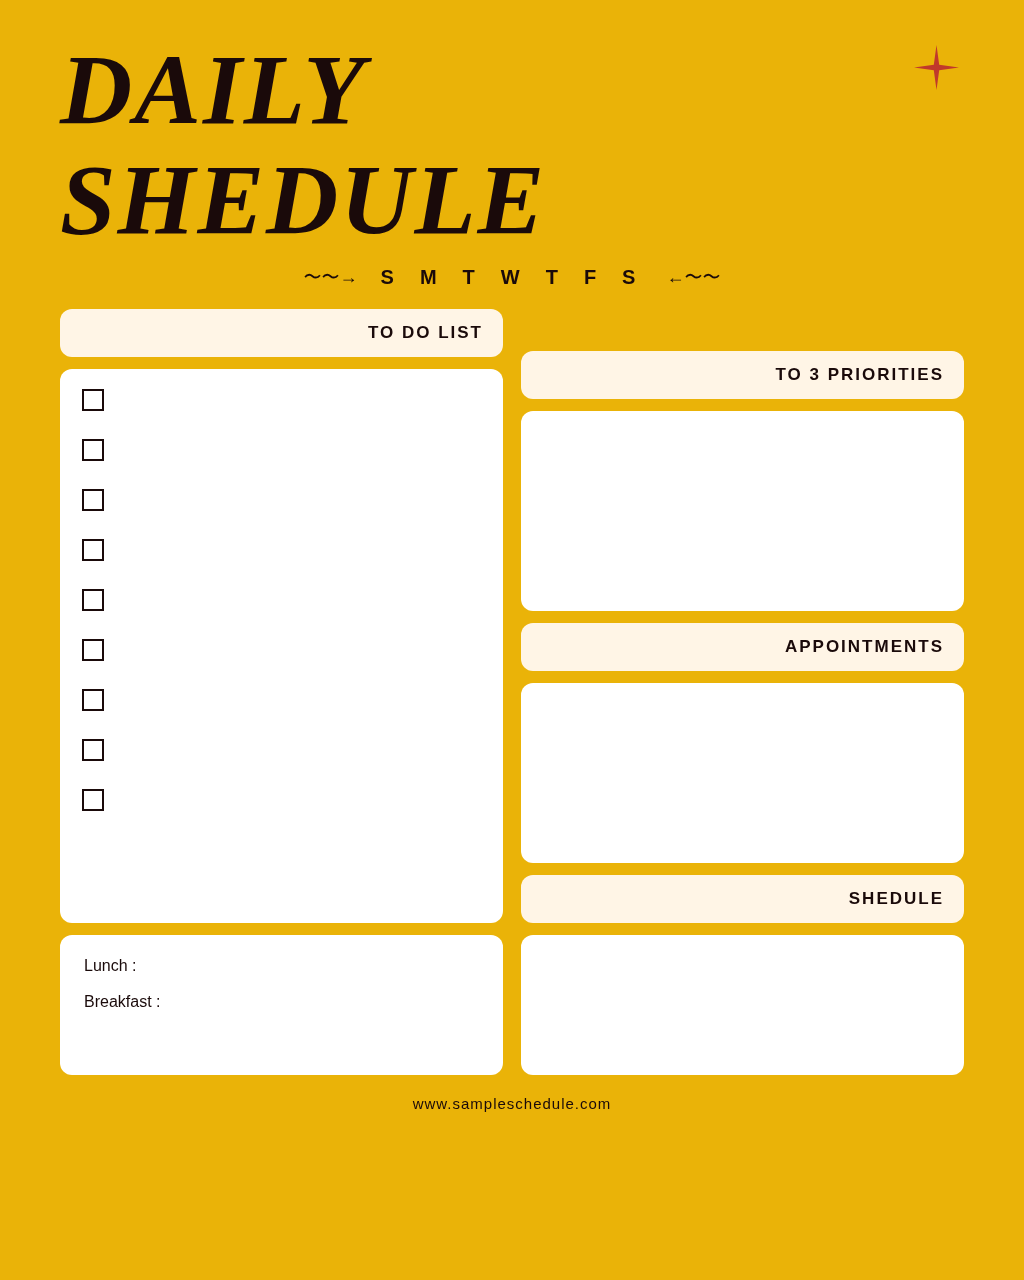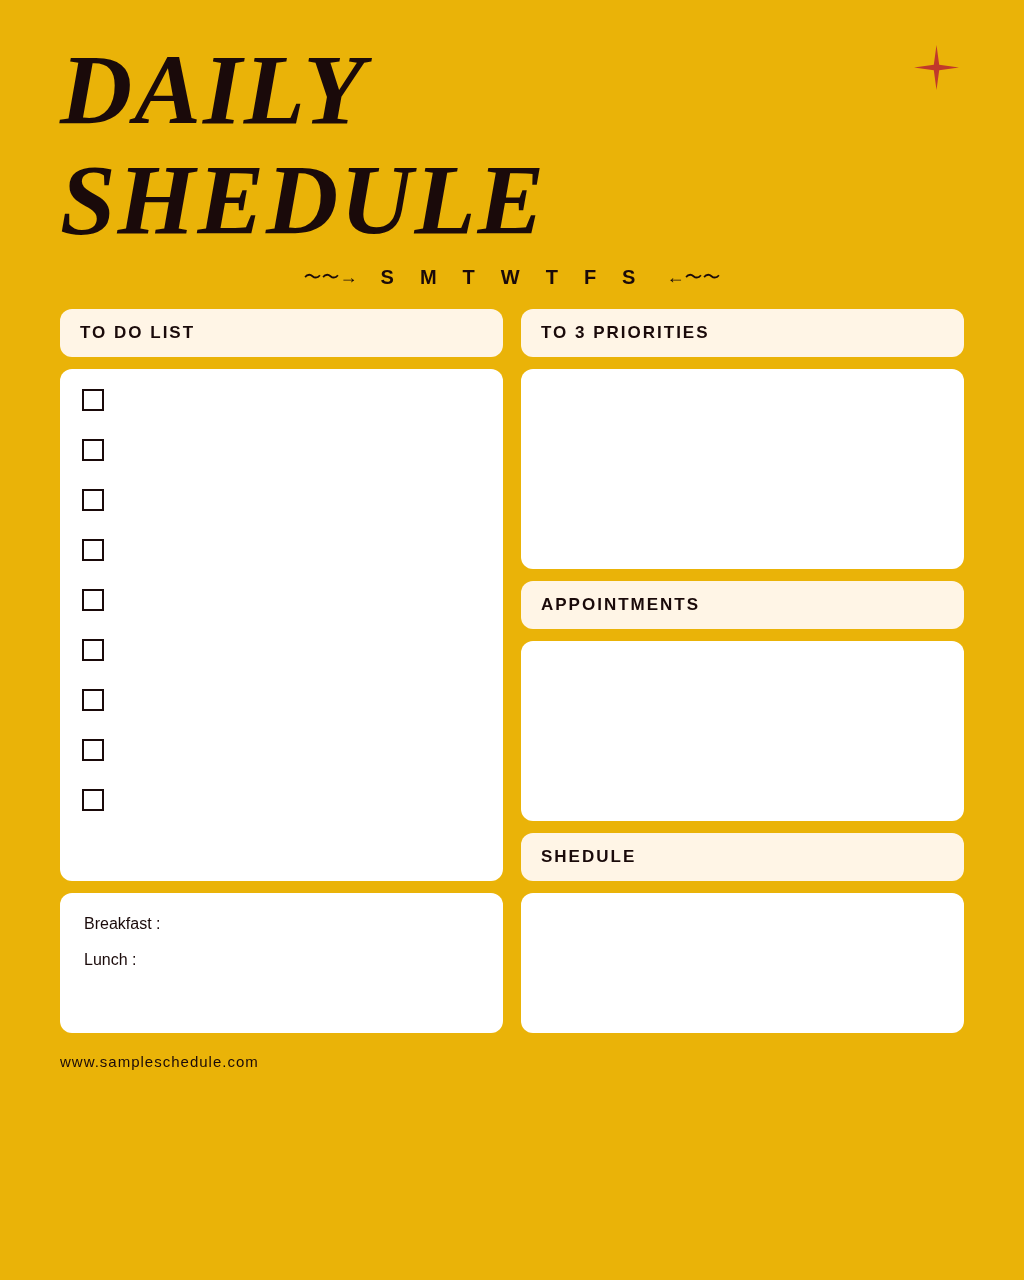--- a/index.html
+++ b/index.html
@@ -39,21 +39,21 @@
       right: 65px;
       width: 45px;
       height: 45px;
     }
 
     
     .section-header {
       background-color: #FFF5E6;
       border-radius: 12px;
       padding: 14px 20px;
-      text-align: left;
+      text-align: right;
       font-size: 17px;
       font-weight: 700;
       color: #1a0a0a;
       letter-spacing: 2px;
     }
 
     .todo-items-box {
       background-color: #FFFFFF;
       border-radius: 12px;
       padding: 20px 22px;
@@ -116,25 +116,26 @@
     .col-left {
       display: flex;
       flex-direction: column;
       gap: 12px;
     }
 
     .col-right {
       display: flex;
       flex-direction: column;
       gap: 12px;
+      margin-top: 42px;
     }
 
     
     .footer {
-      text-align: left;
+      text-align: center;
       margin-top: 20px;
       font-size: 15px;
       color: #1a0a0a;
       letter-spacing: 1px;
     }
 
     
     .days-container {
       display: flex;
       align-items: center;
@@ -213,22 +214,22 @@
         <div class="checkbox-row">
             <div class="checkbox"></div>
           </div>
         <div class="checkbox-row" style="margin-bottom:0;">
             <div class="checkbox"></div>
           </div>
       </div>
 
 
       <div class="meals-content-box">
+        <div class="meal-row">Lunch :</div>
         <div class="meal-row">Breakfast :</div>
-        <div class="meal-row">Lunch :</div>
       </div>
 
     </div>
 
     <div class="col-right">
 
       <div class="section-header">TO 3 PRIORITIES</div>
 
       <div class="priorities-box" style="flex: 0 0 200px;"></div>
 

